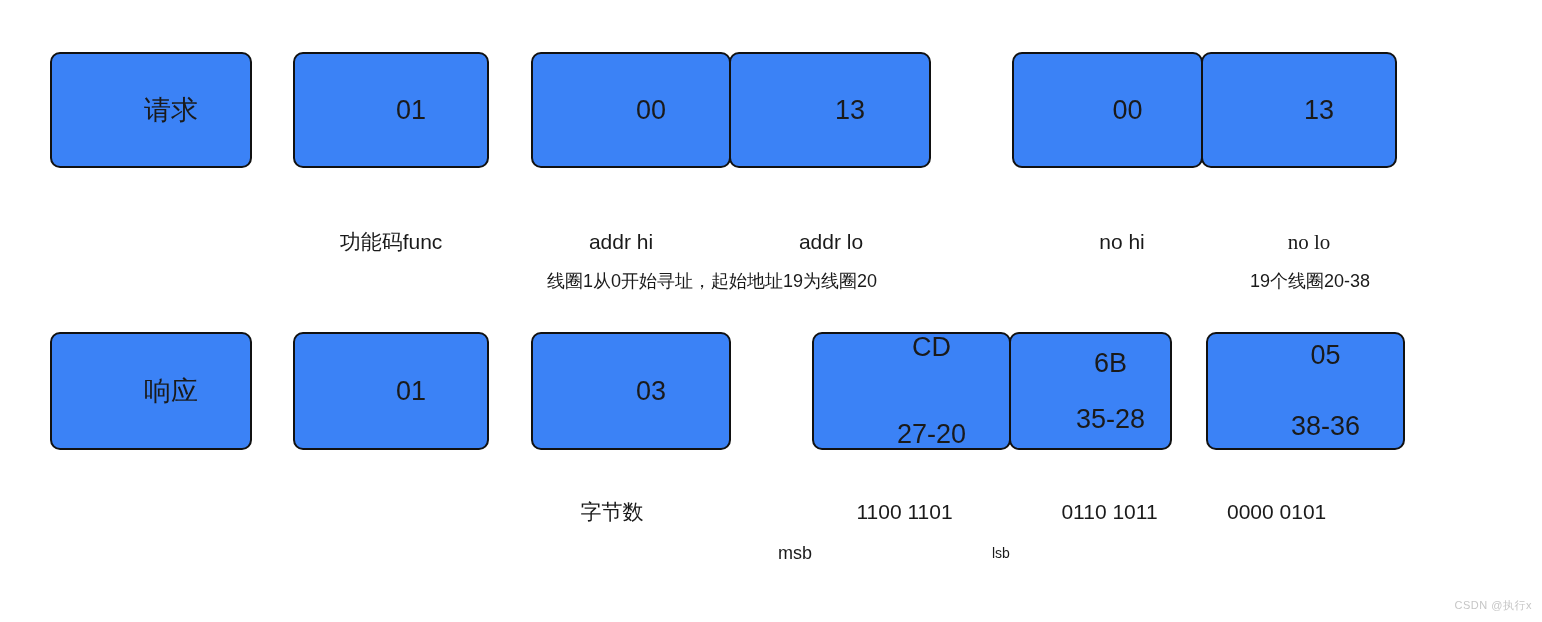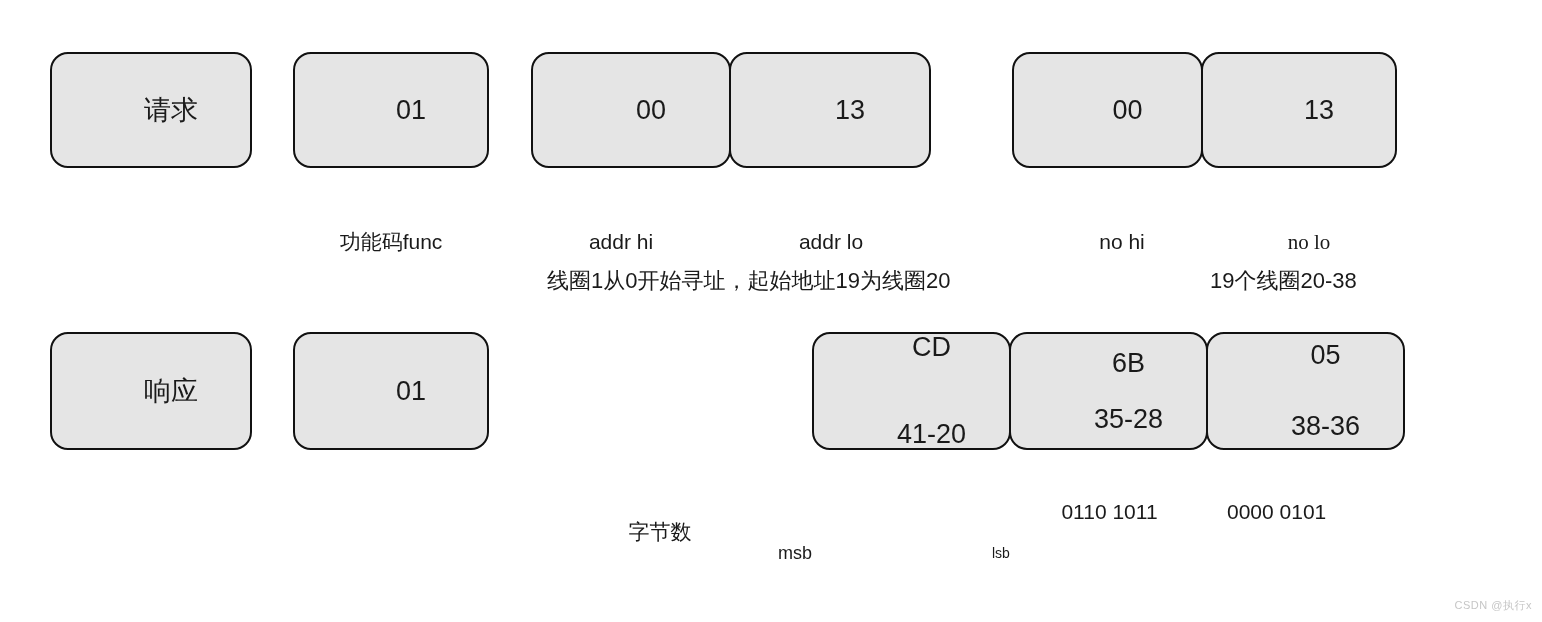--- a/index.html
+++ b/index.html
@@ -13,22 +13,22 @@
     position: relative;
     width: 1542px;
     height: 622px;
     background: #ffffff;
     overflow: hidden;
   }
   .box {
     position: absolute;
     box-sizing: border-box;
     border: 2.5px solid #111111;
-    border-radius: 18px;
-    background: #e5e5e5;
+    border-radius: 10px;
+    background: #3b82f6;
     display: flex;
     align-items: center;
     justify-content: center;
     font-size: 27px;
     line-height: 1;
     color: #1a1a1a;
     padding-left: 40px;
   }
   .box.two-line {
     flex-direction: column;
@@ -41,21 +41,21 @@
     text-align: center;
     font-size: 21px;
     line-height: 24px;
     color: #1a1a1a;
     white-space: nowrap;
   }
   .lrow1 { top: 230px; }
   .lrow2 { top: 500px; }
   .note {
     position: absolute;
-    font-size: 22px;
+    font-size: 18px;
     line-height: 26px;
     color: #1a1a1a;
     white-space: nowrap;
   }
   .watermark {
     position: absolute;
     right: 10px;
     bottom: 9px;
     font-size: 11px;
     color: #c6c6c6;
@@ -91,47 +91,51 @@
     <span>13</span>
   </div>
 
   <div class="flabel lrow1" style="left:293px;width:196px;">功能码func</div>
   <div class="flabel lrow1" style="left:731px;width:200px;">addr lo</div>
   <div class="flabel lrow1" style="left:531px;width:180px;">addr hi</div>
   <div class="flabel lrow1" style="left:1022px;width:200px;">no hi</div>
   <div class="flabel lrow1" style="left:1211px;width:196px;font-family:Liberation Serif, serif;">no lo</div>
 
   <div class="note" style="left:547px;top:268px;">线圈1从0开始寻址，起始地址19为线圈20</div>
-  <div class="note" style="left:1210px;top:268px;">19个线圈20-38</div>
+  <div class="note" style="left:1250px;top:268px;">19个线圈20-38</div>
 
   <div class="box row2" style="left:50px;width:202px;">
     <span>响应</span>
   </div>
 
   <div class="box row2" style="left:293px;width:196px;">
     <span>01</span>
   </div>
 
+  <div class="box row2" style="left:531px;width:200px;">
+    <span>03</span>
+  </div>
 
   <div class="box row2 two-line" style="left:812px;width:199px;justify-content:space-between;">
     <span>CD</span>
-    <span>41-20</span>
+    <span>27-20</span>
   </div>
 
-  <div class="box row2 two-line" style="left:1009px;width:199px;">
+  <div class="box row2 two-line" style="left:1009px;width:163px;">
     <span>6B</span>
     <span>35-28</span>
   </div>
 
   <div class="box row2 two-line" style="left:1206px;width:199px;gap:44px;">
     <span>05</span>
     <span>38-36</span>
   </div>
 
-  <div class="flabel lrow2" style="left:560px;width:200px;margin-top:20px;">字节数</div>
+  <div class="flabel lrow2" style="left:512px;width:200px;">字节数</div>
+  <div class="flabel lrow2" style="left:805px;width:199px;">1100 1101</div>
   <div class="flabel lrow2" style="left:1011px;width:197px;">0110 1011</div>
   <div class="flabel lrow2" style="left:1227px;">0000 0101</div>
 
   <div class="note" style="left:778px;top:540px;font-size:18px;">msb</div>
   <div class="note" style="left:992px;top:540px;font-size:14px;">lsb</div>
 
   <div class="watermark">CSDN @执行x</div>
 
 </div>
 

